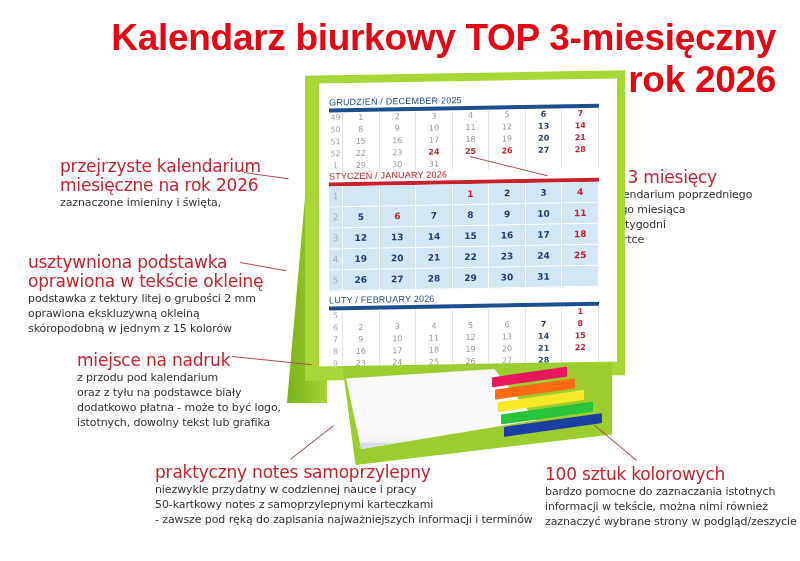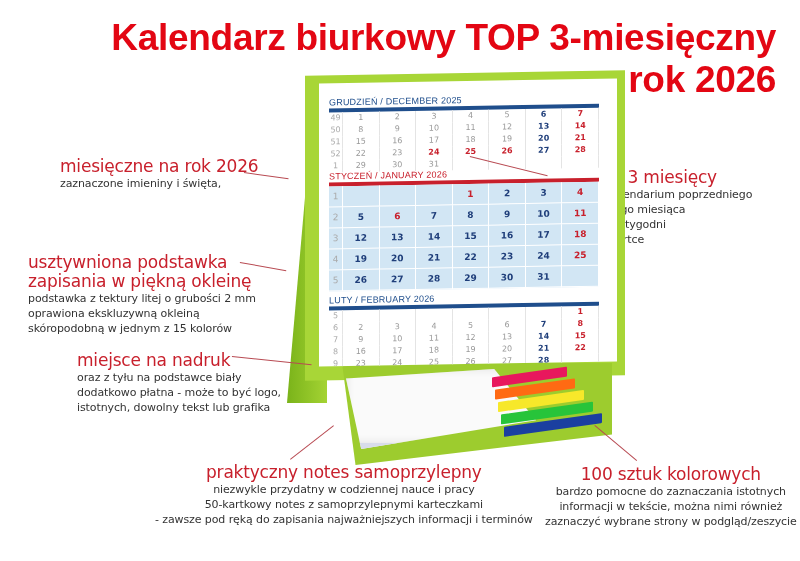--- a/index.html
+++ b/index.html
@@ -63,50 +63,52 @@
   }
   .tab { position: absolute; height: 10px; transform: skewY(-8deg); border-radius: 1px; }
 </style>
 </head>
 <body>
 
 <div class="title l1">Kalendarz biurkowy TOP 3-miesięczny</div>
 <div class="title l2">na rok 2026</div>
 
 <div class="feat" style="left:60px; top:157px;">
+  <div class="h">przejrzyste kalendarium</div>
   <div class="h">miesięczne na rok 2026</div>
   <div class="d">zaznaczone imieniny i święta,</div>
 </div>
 <div class="feat" style="left:28px; top:253px;">
   <div class="h">usztywniona podstawka</div>
-  <div class="h">zapisania w piękną okleinę</div>
+  <div class="h">oprawiona w tekście okleinę</div>
   <div class="d">podstawka z tektury litej o grubości 2 mm</div>
   <div class="d">oprawiona ekskluzywną okleiną</div>
   <div class="d">skóropodobną w jednym z 15 kolorów</div>
 </div>
 <div class="feat" style="left:77px; top:351px;">
   <div class="h">miejsce na nadruk</div>
+  <div class="d">z przodu pod kalendarium</div>
   <div class="d">oraz z tyłu na podstawce biały</div>
   <div class="d">dodatkowo płatna - może to być logo,</div>
   <div class="d">istotnych, dowolny tekst lub grafika</div>
 </div>
-<div class="feat" style="left:155px; top:463px;text-align:center;">
+<div class="feat" style="left:155px; top:463px;">
   <div class="h">praktyczny notes samoprzylepny</div>
   <div class="d">niezwykle przydatny w codziennej nauce i pracy</div>
   <div class="d">50-kartkowy notes z samoprzylepnymi karteczkami</div>
   <div class="d">- zawsze pod ręką do zapisania najważniejszych informacji i terminów</div>
 </div>
 <div class="feat" style="left:555px; top:168px;">
   <div class="h">podgląd 3 miesięcy</div>
   <div class="d">skrócone kalendarium poprzedniego</div>
   <div class="d">oraz kolejnego miesiąca</div>
   <div class="d">z numeracją tygodni</div>
   <div class="d">na każdej kartce</div>
 </div>
-<div class="feat" style="left:545px; top:465px;text-align:center;">
+<div class="feat" style="left:545px; top:465px;">
   <div class="h">100 sztuk kolorowych</div>
   <div class="d">bardzo pomocne do zaznaczania istotnych</div>
   <div class="d">informacji w tekście, można nimi również</div>
   <div class="d">zaznaczyć wybrane strony w podgląd/zeszycie</div>
 </div>
 
 <div class="stand">
   <div class="back"></div>
   <div class="frame"></div>
   <div class="base"></div>

